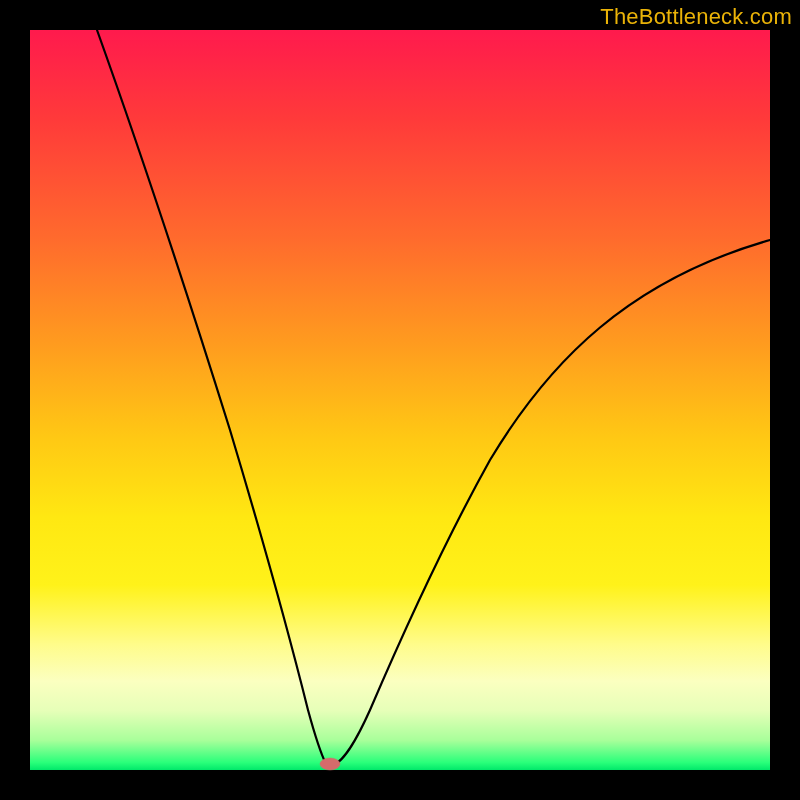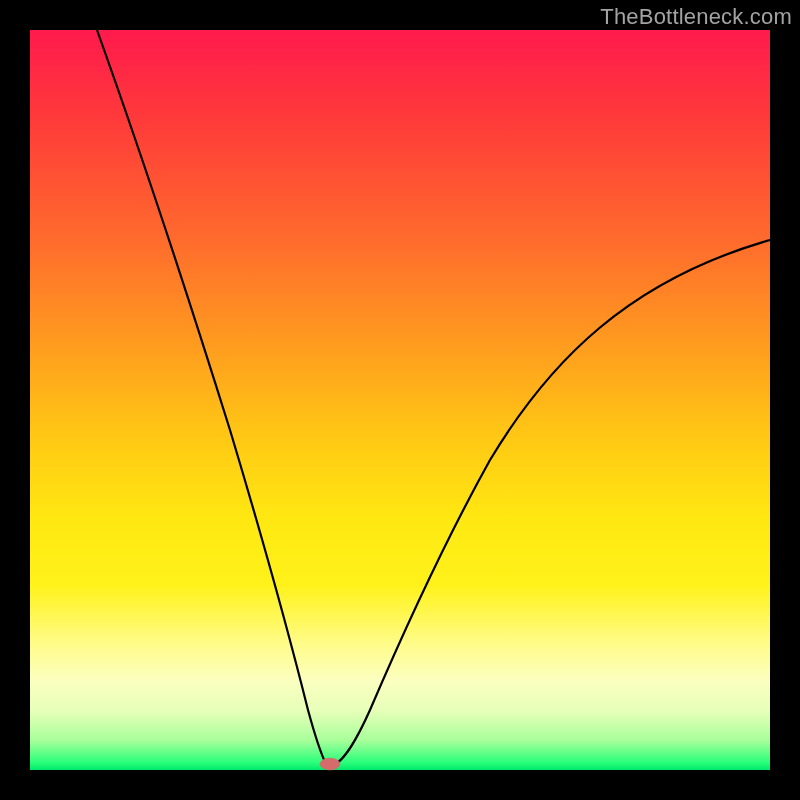--- a/index.html
+++ b/index.html
@@ -58,21 +58,21 @@
   }
   .marker {
     fill: #d56b6b;
     stroke: #d56b6b;
     stroke-width: 0.5;
   }
   .watermark {
     position: absolute;
     top: 4px;
     right: 8px;
-    color: #a3a3a3;
+    color: #eab308;
     font-size: 22px;
     font-weight: 500;
     letter-spacing: 0.2px;
   }
 </style>
 </head>
 <body>
 
 <div class="frame">
   <div class="plot">

